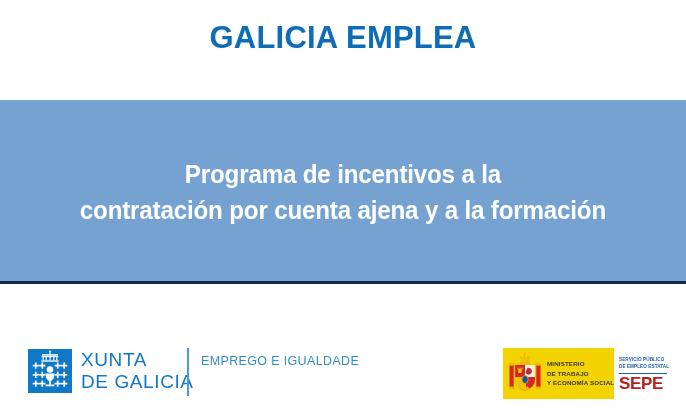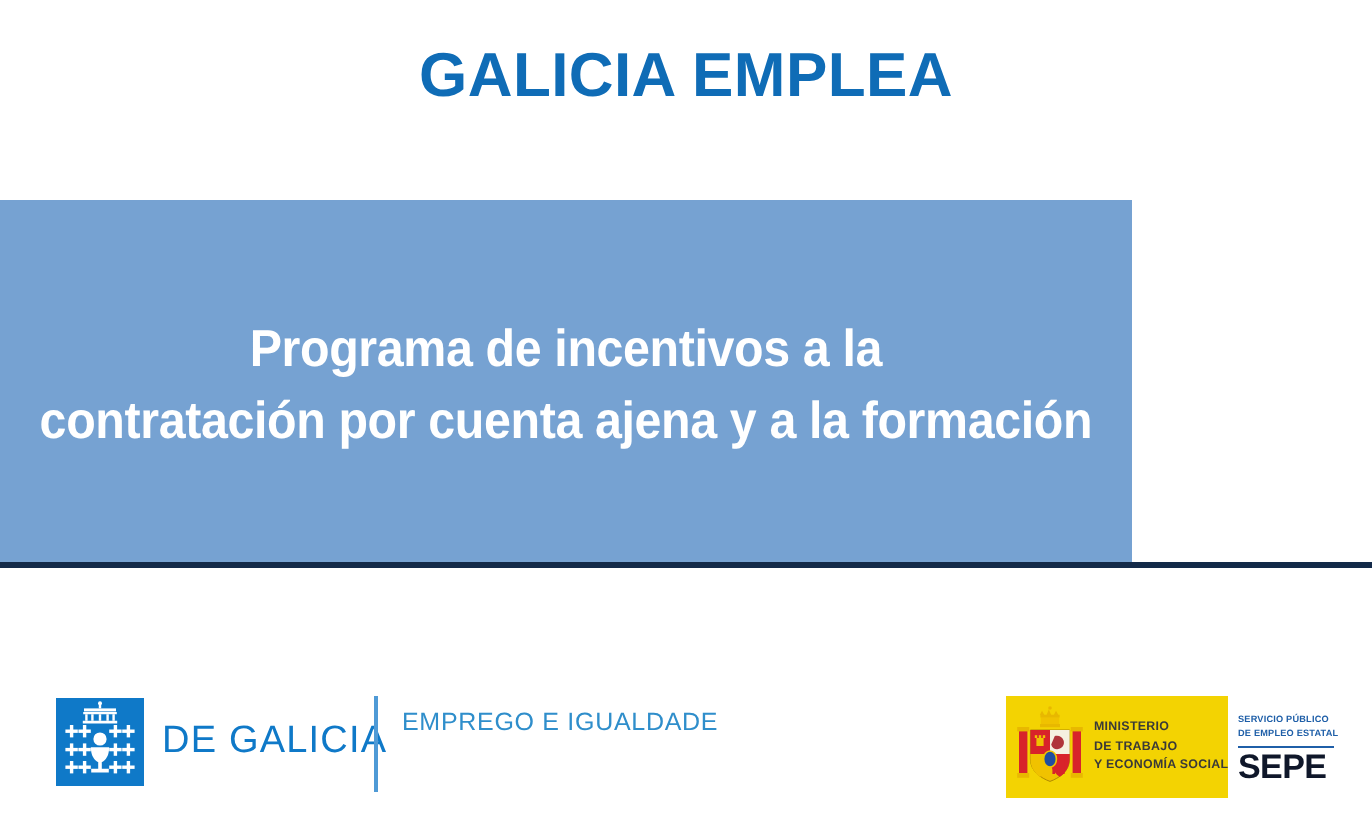--- a/index.html
+++ b/index.html
@@ -35,21 +35,21 @@
     color: #0f6cb6;
     letter-spacing: 0.2px;
     white-space: nowrap;
   }
 
   
   .blue-band {
     position: absolute;
     left: 0;
     top: 100px;
-    width: 566px;
+    width: 686px;
     height: 181px;
     background: #76a2d2;
     display: flex;
     align-items: center;
     justify-content: center;
     box-sizing: border-box;
   }
   .band-rule {
     position: absolute;
     left: 0;
@@ -186,21 +186,21 @@
     white-space: nowrap;
   }
   .sepe-small span { display: block; }
   .sepe-rule {
     height: 1px;
     background: #1f5fa8;
     margin: 2px 0 1px 0;
     width: 48px;
   }
   .sepe-word {
-    color: #0f172a;
+    color: #b91c1c;
     font-family: "Liberation Sans", sans-serif;
     font-size: 17px;
     font-weight: bold;
     letter-spacing: -0.3px;
     line-height: 1;
   }
 </style>
 </head>
 <body>
 
@@ -286,20 +286,21 @@
             <rect x="-3.1" y="-0.85" width="6.2" height="1.7"></rect>
           </g>
         <g transform="translate(36.2,34.6)">
             <rect x="-0.85" y="-3.1" width="1.7" height="6.2"></rect>
             <rect x="-3.1" y="-0.85" width="6.2" height="1.7"></rect>
           </g>
       </g>
     </svg>
   </div>
   <div class="xunta-wordmark">
+    <span>XUNTA</span>
     <span>DE GALICIA</span>
   </div>
 </div>
 
 <div class="logo-divider"></div>
 
 <div class="conselleria">
   <span>EMPREGO E IGUALDADE</span>
 </div>
 

